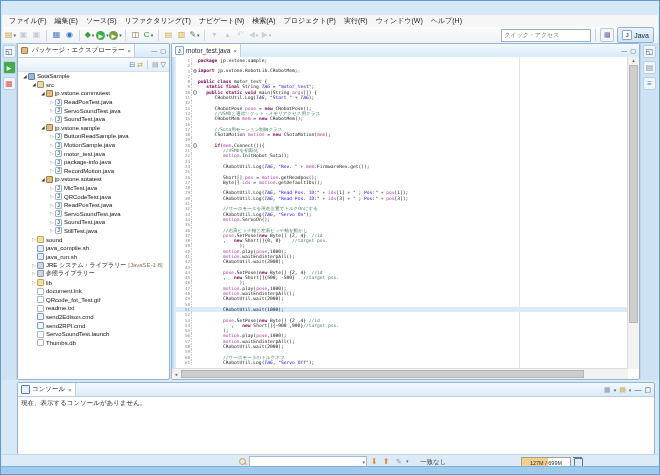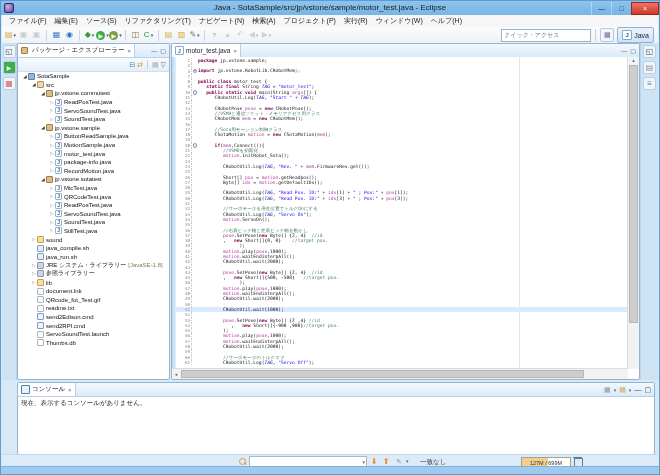--- a/index.html
+++ b/index.html
@@ -115,29 +115,20 @@
   .trash{position:absolute;left:572px;top:3px;width:7px;height:8px;border:1px solid #5a7d9e;border-radius:0 0 1px 1px;background:#dfeaf4;}
   .trash:before{content:"";position:absolute;left:-2px;top:-2px;width:9px;height:1px;background:#5a7d9e;}
   
   .bottomedge{position:absolute;left:0;right:0;bottom:0;height:7px;background:#9ecaed;border-top:1px solid #7fb3dd;}
 </style>
 </head>
 <body>
 
 <div class="win">
 
-  <div class="titlebar">
-    <div class="appicon"></div>
-    <div class="title">Java - SotaSample/src/jp/vstone/sample/motor_test.java - Eclipse</div>
-    <div class="wctrls">
-      <div class="wbtn">—</div>
-      <div class="wbtn">□</div>
-      <div class="wbtn close">×</div>
-    </div>
-  </div>
 
   <div class="menubar" id="menubar">
       <div class="menu-item">ファイル(F)</div>
       <div class="menu-item">編集(E)</div>
       <div class="menu-item">ソース(S)</div>
       <div class="menu-item">リファクタリング(T)</div>
       <div class="menu-item">ナビゲート(N)</div>
       <div class="menu-item">検索(A)</div>
       <div class="menu-item">プロジェクト(P)</div>
       <div class="menu-item">実行(R)</div>

